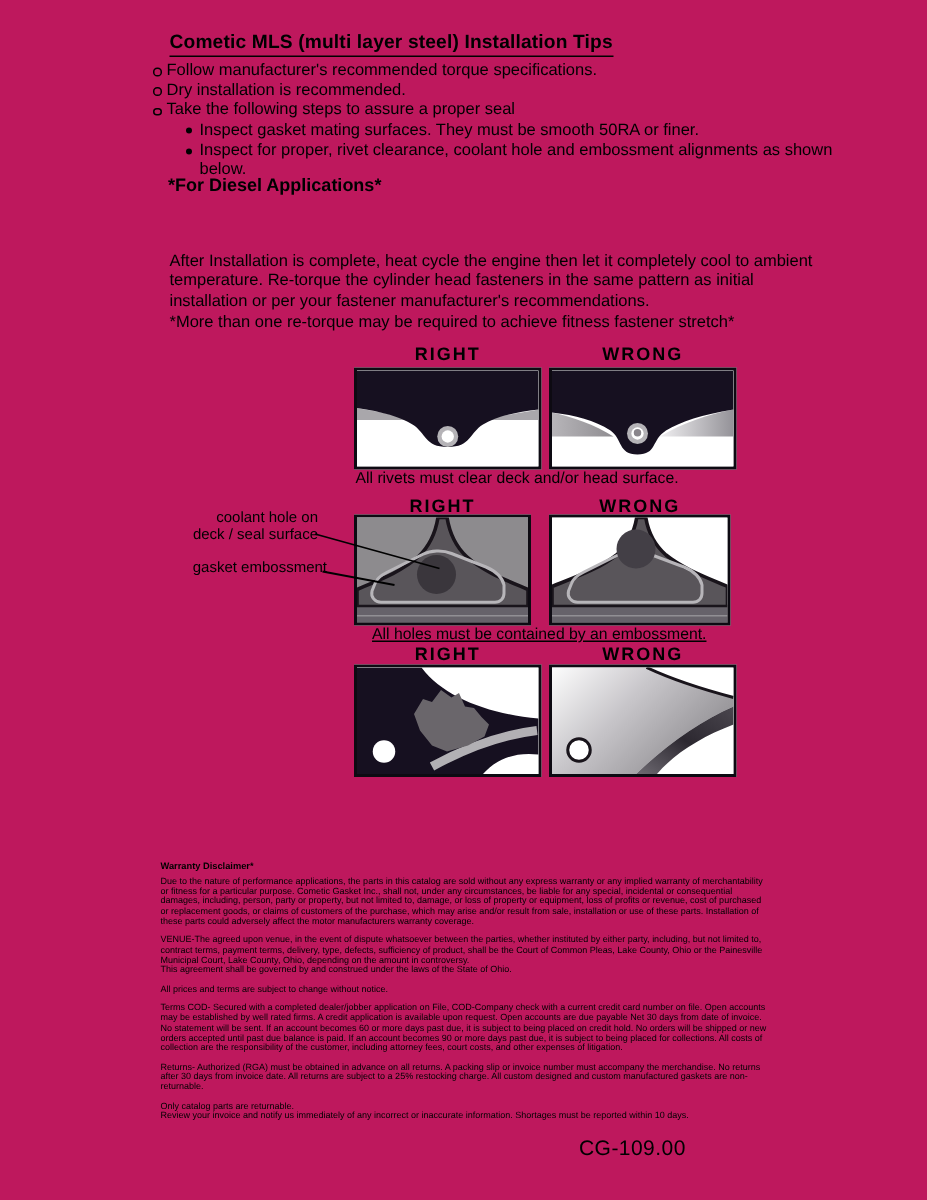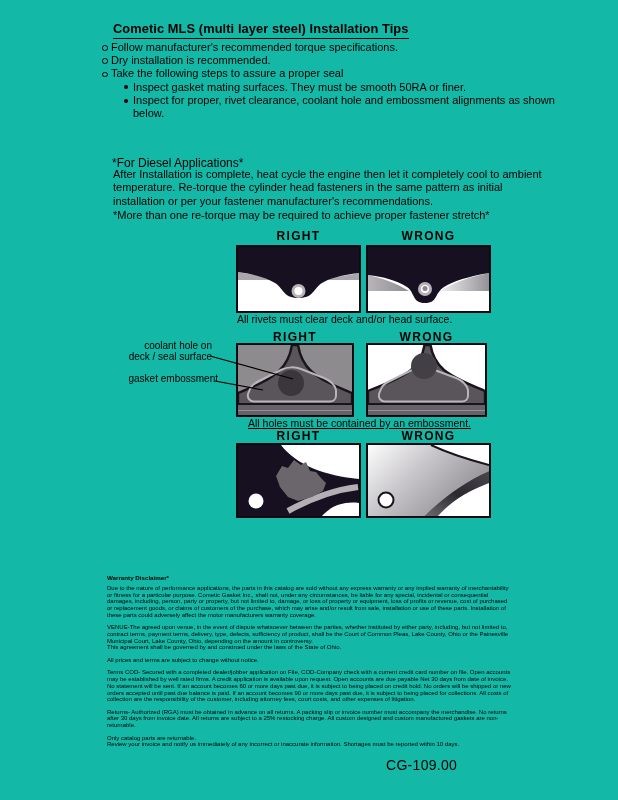--- a/index.html
+++ b/index.html
@@ -1,37 +1,37 @@
 <!DOCTYPE html>
 <html><head>
 <meta charset="utf-8">
 <style>
   html,body { margin:0; padding:0; background:#e8e8e8; }
   .screen {
-    position:relative; width:618px; height:800px; background:#14b8a6;
+    position:relative; width:618px; height:800px; background:#be185d;
     font-family:"Liberation Sans", sans-serif; color:#000; overflow:hidden;
     margin:0 auto;
   }
   .abs { position:absolute; }
   .title {
     font-weight:bold; font-size:12.8px; letter-spacing:0.1px;
     border-bottom:1.6px solid #000; padding-bottom:2px; display:inline-block;
   }
   .bullets { font-size:11px; line-height:13.2px; }
   .bullet { position:relative; padding-left:9px; }
   .bullet .odot {
     position:absolute; left:0; top:4.2px; width:3.5px; height:3.5px;
     border:1px solid #000; border-radius:50%;
   }
   .bullet.sub { margin-left:22px; padding-left:9px; }
   .bullet.sub .fdot {
     position:absolute; left:0; top:4.8px; width:4px; height:4px;
     background:#000; border-radius:50%;
   }
-  .h2 { font-weight:normal; font-size:12px;margin-top:40px; }
+  .h2 { font-weight:bold; font-size:12px; }
   .para { font-size:11px; line-height:13.4px; }
   .dlabel { font-weight:bold; font-size:12px; letter-spacing:1.3px; text-align:center; }
   .dbox { border:2px solid #0d0a12; background:#fff; line-height:0; }
   .dbox svg { display:block; }
   .caption { font-size:10.5px; white-space:pre-line; line-height:11.5px; }
   .caption.centered { text-align:center;text-decoration:underline; }
   .sidelabel { font-size:10px; line-height:10.8px; text-align:right; white-space:pre-line; }
   .fineprint { font-size:6px; line-height:6.7px; width:406px; }
   .fineprint p { margin:0 0 5.8px 0; white-space:pre-line; }
   .fp-head { font-weight:bold; font-size:6.2px; }
@@ -49,21 +49,21 @@
   <div class="abs bullets" style="left:102px; top:41px; width:460px;">
     <div class="bullet"><span class="odot"></span><span>Follow manufacturer's recommended torque specifications.</span></div>
     <div class="bullet"><span class="odot"></span><span>Dry installation is recommended.</span></div>
     <div class="bullet"><span class="odot"></span><span>Take the following steps to assure a proper seal</span></div>
     <div class="bullet sub"><span class="fdot"></span><span>Inspect gasket mating surfaces.  They must be smooth 50RA or finer.</span></div>
     <div class="bullet sub"><span class="fdot"></span><span>Inspect for proper, rivet clearance, coolant hole and embossment alignments as shown below.</span></div>
   </div>
 
   <div class="abs h2" style="left:112px; top:116px;">*For Diesel Applications*</div>
   <div class="abs para" style="left:113px; top:168px; width:436px;">After Installation is complete, heat cycle the engine then let it completely cool to ambient temperature. Re-torque the cylinder head fasteners in the same pattern as initial installation or per your fastener manufacturer's recommendations.</div>
-  <div class="abs para" style="left:113px; top:209px; width:440px;">*More than one re-torque may be required to achieve proper fastener stretch*</div>
+  <div class="abs para" style="left:113px; top:209px; width:440px;">*More than one re-torque may be required to achieve fitness fastener stretch*</div>
 
   <div class="abs dlabel" style="left:236px; top:229px; width:125px;">RIGHT</div>
   <div class="abs dlabel" style="left:366px; top:229px; width:125px;">WRONG</div>
 
   <div class="abs dbox" style="left:236px; top:245px;">
     <svg width="121" height="64" viewBox="0 0 121 64">
       <rect width="121" height="64" fill="#ffffff"></rect>
       <path d="M0,25 C14,27.5 28,30 38,33 L0,33 Z" fill="#a9a7ab"></path>
       <path d="M121,26 C108,28.5 94,30.5 84,33 L121,33 Z" fill="#a9a7ab"></path>
       <path d="M0,0 H121 V26 C104,28 92,31 84,36 C75,41.5 76,51 60.5,51 C45,51 46,41.5 37,36 C29,31 17,27.5 0,25 Z" fill="#161020"></path>

